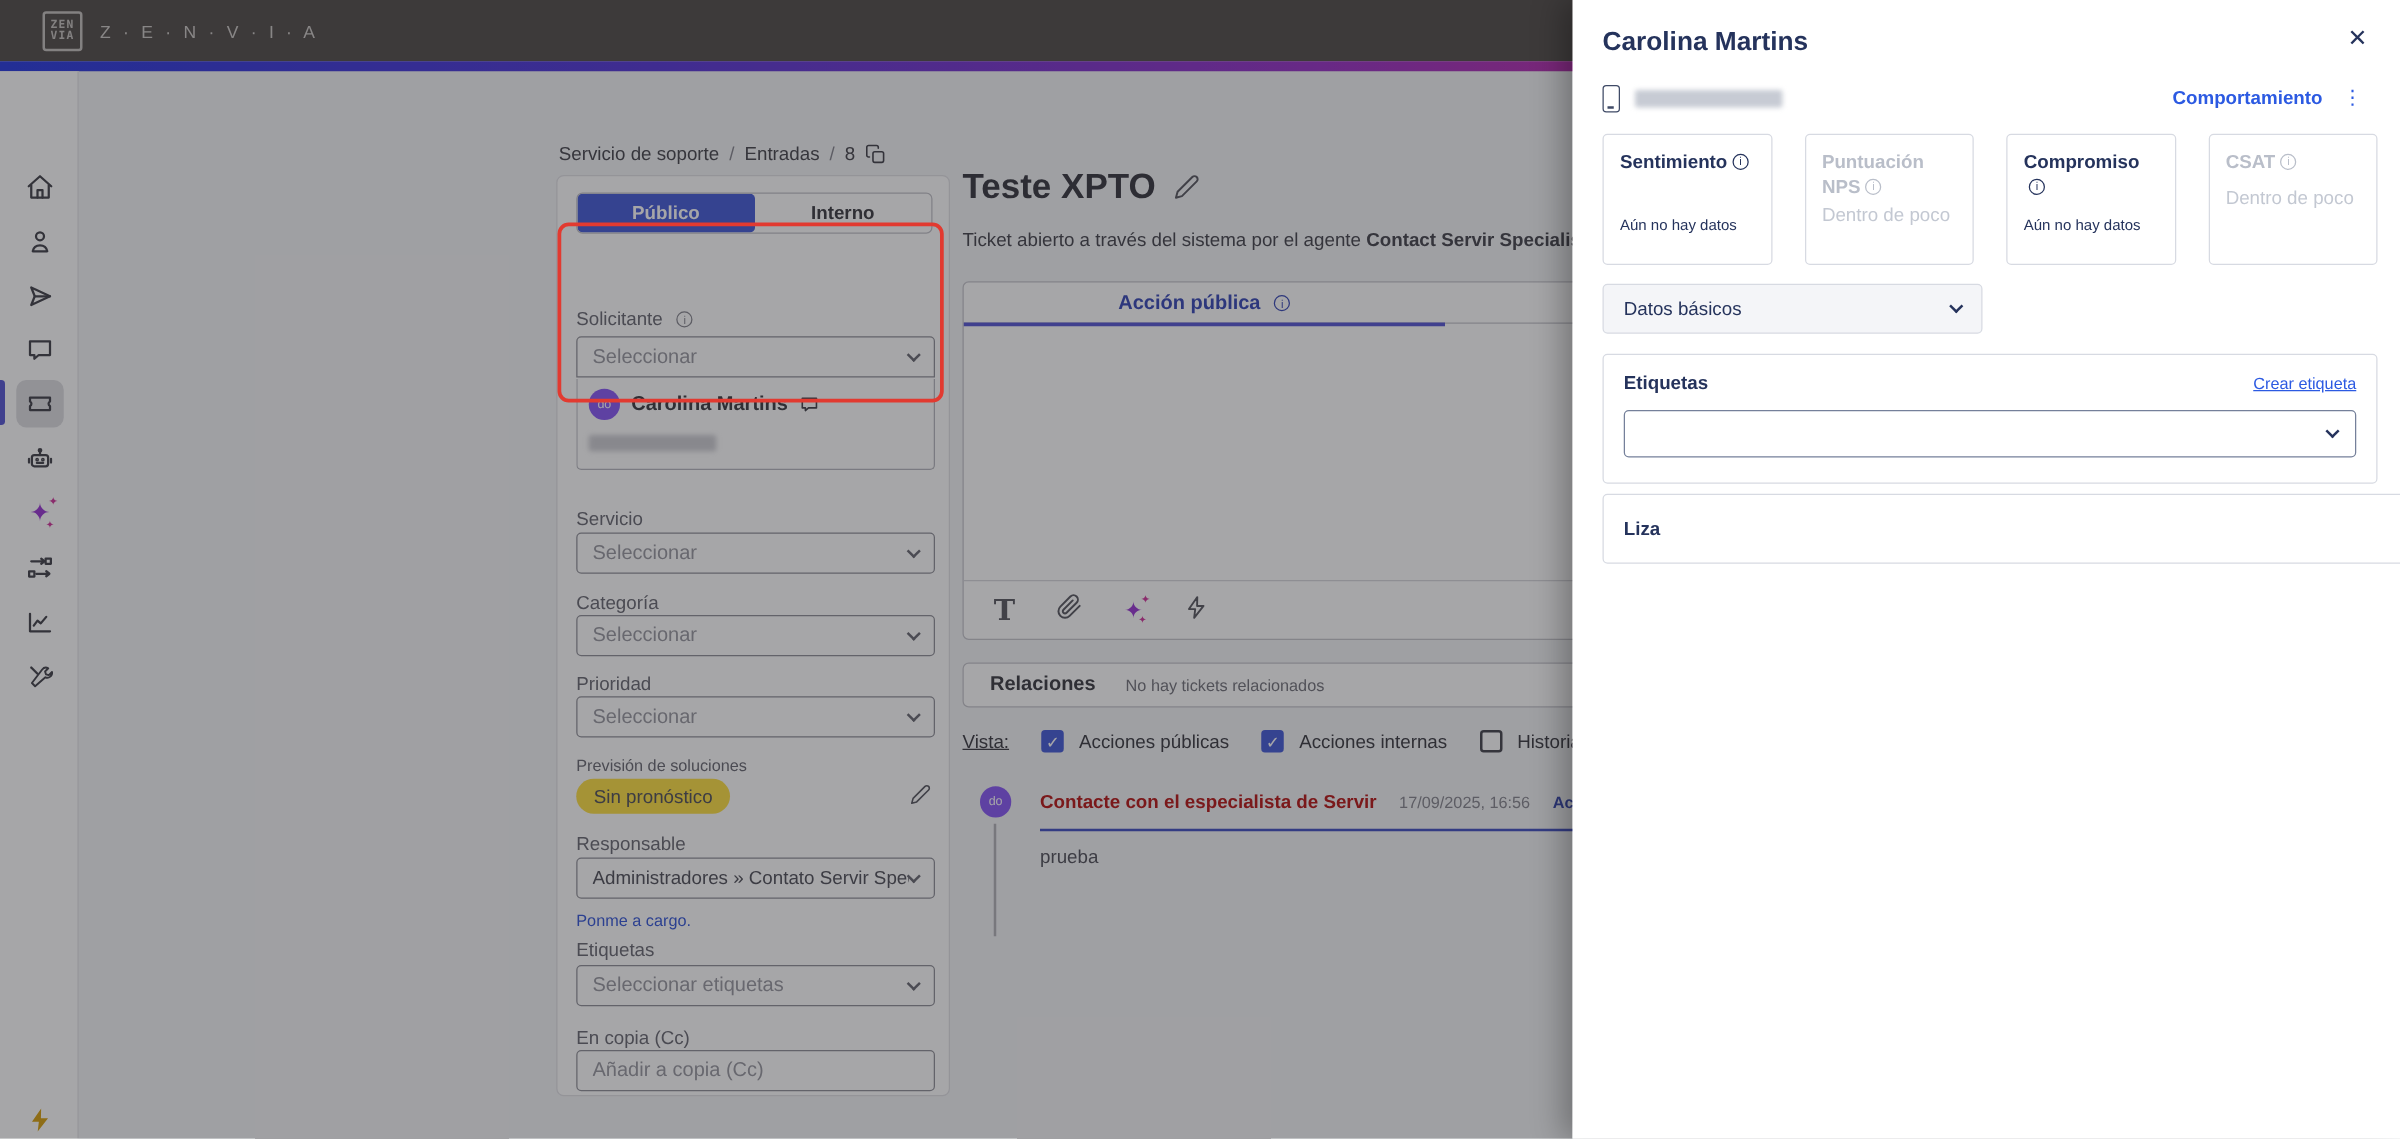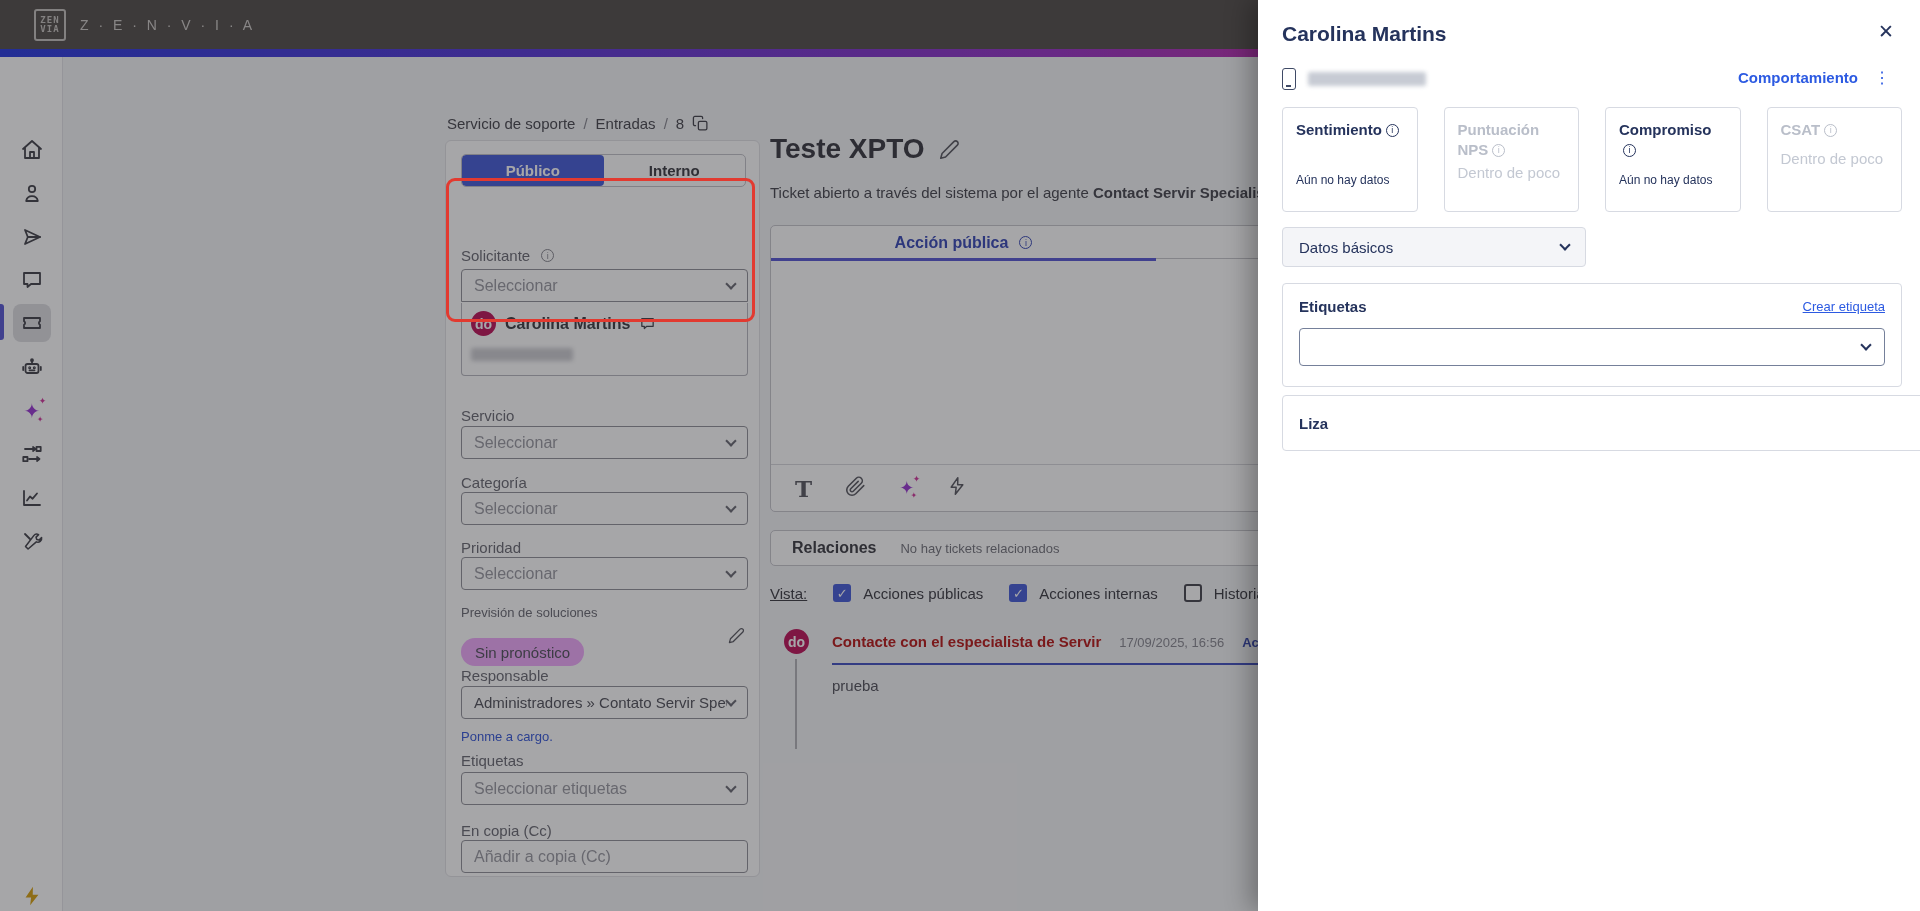--- a/index.html
+++ b/index.html
@@ -50,27 +50,27 @@
   .f-label-sm { position:absolute; left:15px; font-size:13px; color:#6d6d76; }
   .select { position:absolute; left:15px; width:287px; height:33px; border:1px solid #93939b;
     border-radius:4px; background:#fff; display:flex; align-items:center; padding:0 12px;
     font-size:16px; color:#9b9ba3; }
   .select .val { flex:1; white-space:nowrap; overflow:hidden; }
   .select.filled { color:#55555e; font-size:15px; }
   .chev { width:8px; height:8px; border-right:2px solid #6d6d76; border-bottom:2px solid #6d6d76;
     transform:rotate(45deg); margin-top:-4px; flex:none; }
   .contact-block { position:absolute; left:15px; top:162px; width:287px; height:73px;
     border:1px solid #b9b9c0; border-top:none; border-radius:0 0 4px 4px; background:#fff; }
-  .avatar { width:25px; height:25px; border-radius:50%; background:#be185d; color:#fff;
-    font-size:14px; display:flex; align-items:center; justify-content:center; font-weight:700; }
+  .avatar { width:25px; height:25px; border-radius:50%; background:#8b5cf6; color:#fff;
+    font-size:10px; display:flex; align-items:center; justify-content:center; font-weight:400; }
   .contact-row { position:absolute; left:9px; top:8px; display:flex; align-items:center; gap:9px; }
   .contact-name { font-size:16px; font-weight:700; color:#3f3f46; }
   .blur-bar { background:#cfcfd4; filter:blur(2px); border-radius:2px; }
   .pill { position:absolute; left:15px; display:flex; align-items:center; height:28px;
-    background:#f0abfc; border-radius:15px; padding:0 14px; font-size:15px; color:#55555e;margin-top:15px; }
+    background:#fde047; border-radius:15px; padding:0 14px; font-size:15px; color:#55555e; }
   .link-sm { font-size:13px; color:#3a5bd9; }
   .icon-btn svg { stroke:#5c5c64; fill:none; stroke-width:1.8; stroke-linecap:round; stroke-linejoin:round; }
 
   
   .t-title { position:absolute; left:707px; top:76px; font-size:28px; font-weight:700; color:#3d3d45;
     display:flex; align-items:center; gap:14px; }
   .t-info { position:absolute; left:707px; top:127px; width:620px; font-size:15px; color:#4a4a52; white-space:nowrap; }
   .compose { position:absolute; left:707px; top:168px; width:562px; background:#ffffff;
     border:1px solid #c8c8ce; border-radius:5px; }
   .tab-strip { height:33px; border-bottom:1px solid #c8c8ce; position:relative; }

